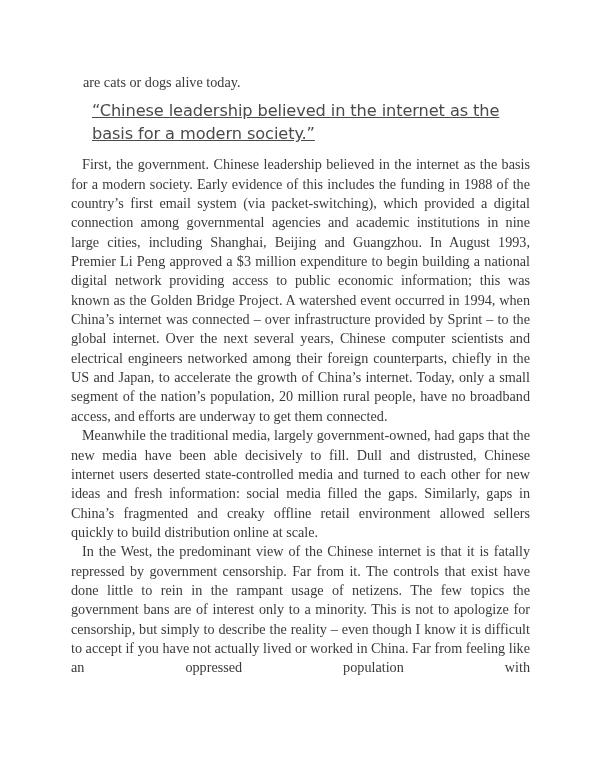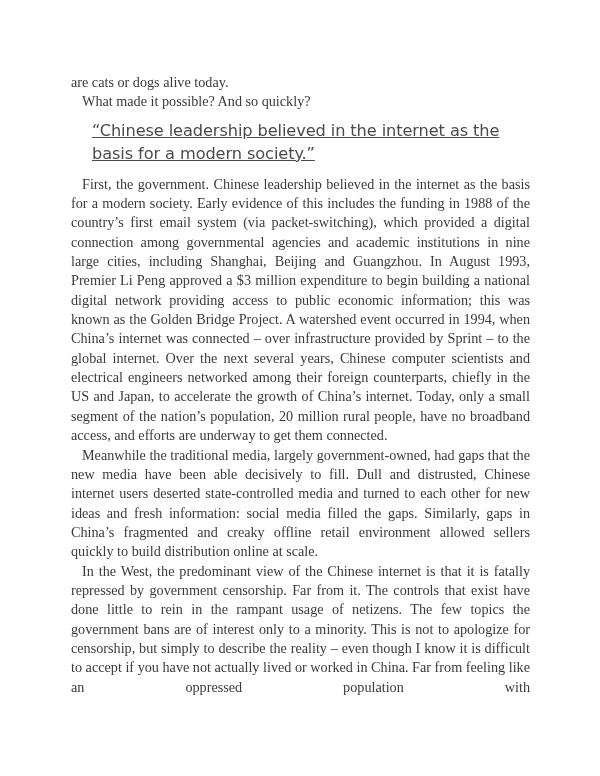--- a/index.html
+++ b/index.html
@@ -22,36 +22,35 @@
       font-family: "Liberation Serif", "DejaVu Serif", serif;
       font-size: 14.2px;
       line-height: 19.35px;
     }
     .para {
       margin: 0;
       text-align: justify;
       text-indent: 11px;
       hyphens: none;
     }
-    .para.noindent { text-indent: 0; }
+    .para.noindent { text-indent: 0; margin-left: 12px; }
     .para.last-left { text-align-last: left; }
     .pullquote {
       margin: 7px 0 10px 21px;
       font-family: "DejaVu Sans", "Liberation Sans", sans-serif;
       font-size: 16.2px;
       line-height: 23px;
       color: #4a4a4a;
       letter-spacing: -0.1px;
       width: 420px;
       text-decoration: underline;
     }
   </style>
 </head>
 <body>
 
 <div class="page">
   <p class="para noindent">are cats or dogs alive today.</p>
-  <p class="para">What made it possible? And so quickly?</p>
   <div class="pullquote">“Chinese leadership believed in the internet as the basis for a modern society.”</div>
   <p class="para">First, the government. Chinese leadership believed in the internet as the basis for a modern society. Early evidence of this includes the funding in 1988 of the country’s first email system (via packet-switching), which provided a digital connection among governmental agencies and academic institutions in nine large cities, including Shanghai, Beijing and Guangzhou. In August 1993, Premier Li Peng approved a $3 million expenditure to begin building a national digital network providing access to public economic information; this was known as the Golden Bridge Project. A watershed event occurred in 1994, when China’s internet was connected – over infrastructure provided by Sprint – to the global internet. Over the next several years, Chinese computer scientists and electrical engineers networked among their foreign counterparts, chiefly in the US and Japan, to accelerate the growth of China’s internet. Today, only a small segment of the nation’s population, 20 million rural people, have no broadband access, and efforts are underway to get them connected.</p>
   <p class="para">Meanwhile the traditional media, largely government-owned, had gaps that the new media have been able decisively to fill. Dull and distrusted, Chinese internet users deserted state-controlled media and turned to each other for new ideas and fresh information: social media filled the gaps. Similarly, gaps in China’s fragmented and creaky offline retail environment allowed sellers quickly to build distribution online at scale.</p>
   <p class="para last-left" style="text-align-last: justify;">In the West, the predominant view of the Chinese internet is that it is fatally repressed by government censorship. Far from it. The controls that exist have done little to rein in the rampant usage of netizens. The few topics the government bans are of interest only to a minority. This is not to apologize for censorship, but simply to describe the reality – even though I know it is difficult to accept if you have not actually lived or worked in China. Far from feeling like an oppressed population with</p>
 </div>
 
 </body></html>

